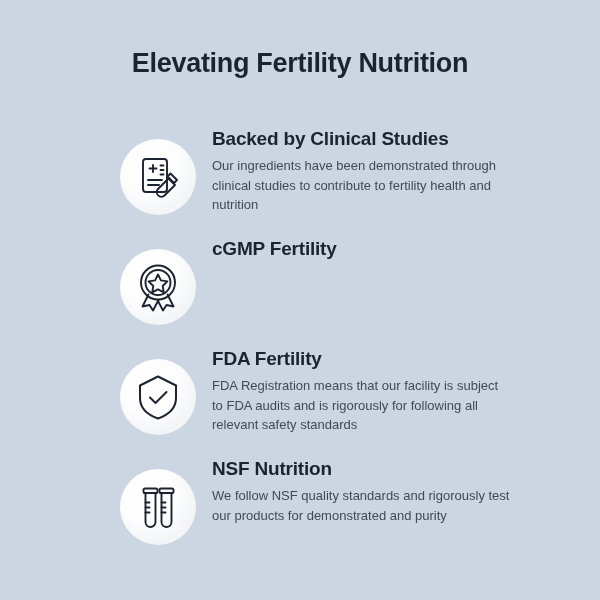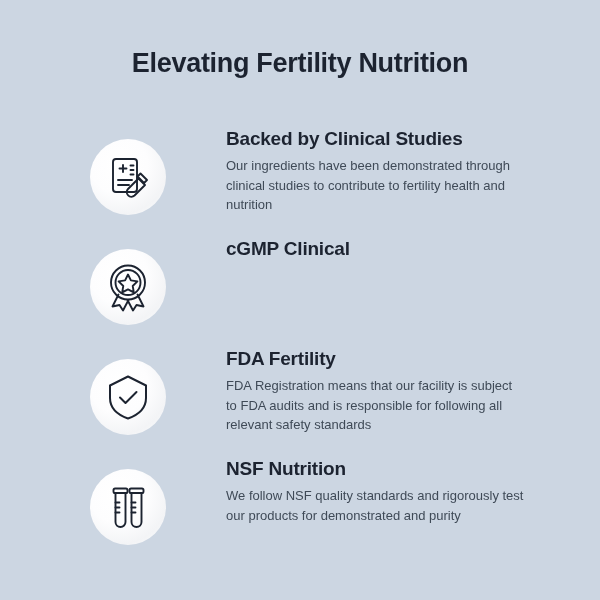--- a/index.html
+++ b/index.html
@@ -33,24 +33,23 @@
   }
   .feature-list {
     position: absolute;
     top: 127px;
     left: 0;
     width: 600px;
   }
   .feature-row {
     display: flex;
     align-items: flex-start;
-    padding-left: 86px;
+    padding-left: 116px;
     margin-bottom: 14px;
     min-height: 96px;
-    gap: 44px;
   }
   .icon-badge {
     position: relative;
     flex: 0 0 auto;
     width: 84px;
     height: 84px;
     margin-top: 8px;
     margin-right: 12px;
     display: flex;
     align-items: center;
@@ -122,34 +121,34 @@
       <div class="icon-badge">
         <svg width="52" height="52" viewBox="0 0 52 52" fill="none" stroke="#1c2330" stroke-width="1.9" stroke-linecap="round" stroke-linejoin="round">
           <path d="M16.5 33.5 L10.5 45.5 L17.5 44 L21 49.5 L26.5 39"></path>
           <path d="M35.5 33.5 L41.5 45.5 L34.5 44 L31 49.5 L25.5 39"></path>
           <circle cx="26" cy="21.5" r="17"></circle>
           <circle cx="26" cy="21.5" r="12.5"></circle>
           <path d="M26 13.5l2.9 5.9 6.5.95-4.7 4.6 1.1 6.5-5.8-3.05-5.8 3.05 1.1-6.5-4.7-4.6 6.5-.95z"></path>
         </svg>
       </div>
       <div class="feature-text">
-        <p class="feature-heading">cGMP Clinical</p>
+        <p class="feature-heading">cGMP Fertility</p>
       </div>
     </div>
 
     <div class="feature-row">
       <div class="icon-badge">
         <svg width="52" height="52" viewBox="0 0 52 52" fill="none" stroke="#1c2330" stroke-width="2" stroke-linecap="round" stroke-linejoin="round">
           <path d="M26 5.5 L44 14.5 V27c0 10.5-7.6 16.8-18 20.5C15.6 43.8 8 37.5 8 27V14.5z"></path>
           <path d="M18 26.5l5.5 5.5L34.5 21"></path>
         </svg>
       </div>
       <div class="feature-text">
         <p class="feature-heading">FDA Fertility</p>
-        <p class="feature-body">FDA Registration means that our facility is subject to FDA audits and is responsible for following all relevant safety standards</p>
+        <p class="feature-body">FDA Registration means that our facility is subject to FDA audits and is rigorously for following all relevant safety standards</p>
       </div>
     </div>
 
     <div class="feature-row">
       <div class="icon-badge">
         <svg width="52" height="52" viewBox="0 0 52 52" fill="none" stroke="#1c2330" stroke-width="1.9" stroke-linecap="round" stroke-linejoin="round">
           <rect x="11.5" y="7.5" width="14" height="4.5" rx="1.6"></rect>
           <path d="M13.5 12v29a5 5 0 0 0 10 0V12"></path>
           <path d="M13.5 21.5h4M13.5 26.5h4M13.5 31.5h4"></path>
           <rect x="27.5" y="7.5" width="14" height="4.5" rx="1.6"></rect>

